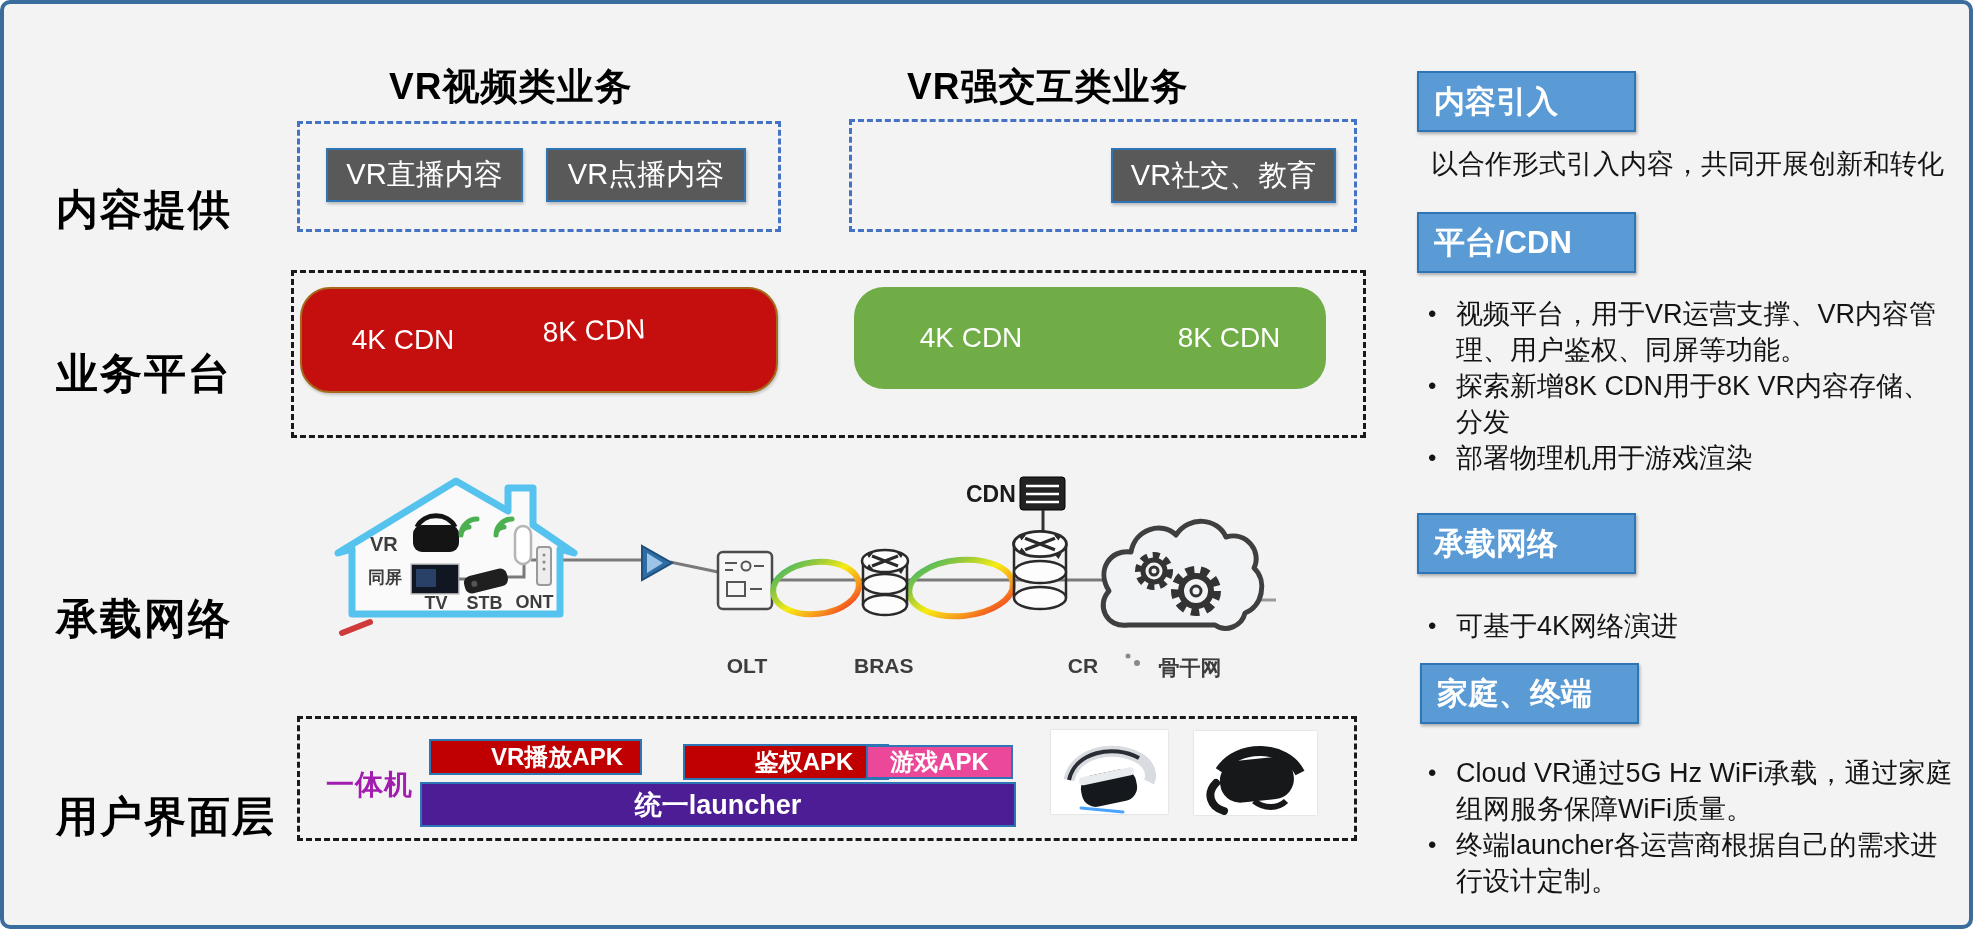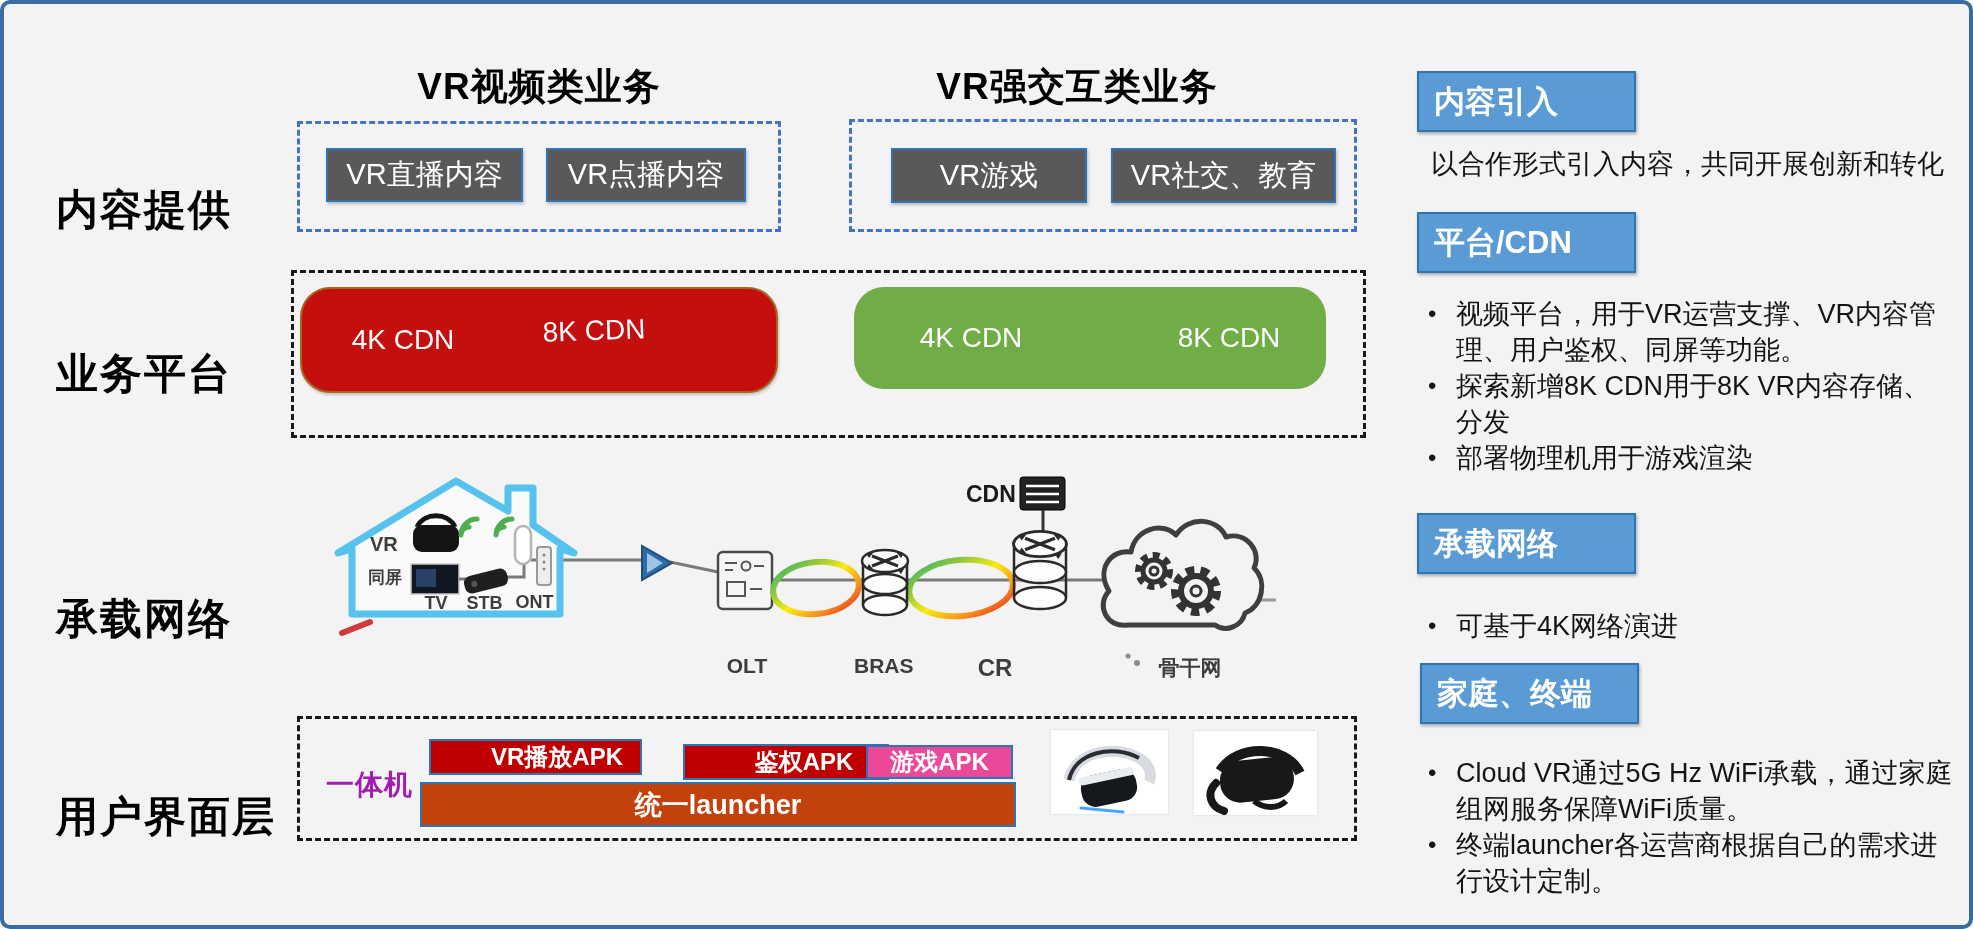--- a/index.html
+++ b/index.html
@@ -1,36 +1,36 @@
 <!DOCTYPE html>
 <html><head>
 <meta charset="utf-8">
 <style>
   html,body{margin:0;padding:0;background:#ffffff;}
   body{width:1973px;height:929px;font-family:"Liberation Sans",sans-serif;}
   .slide{position:relative;width:1973px;height:929px;box-sizing:border-box;
          background:#f3f3f4;border:4px solid #3A6D9E;border-radius:10px;overflow:hidden;}
   .abs{position:absolute;}
-  .hdr{position:absolute;font-size:37px;font-weight:bold;color:#000;text-align:center;letter-spacing:1px;}
+  .hdr{position:absolute;font-size:37px;font-weight:bold;color:#000;text-align:left;letter-spacing:1px;}
   .row-lbl{position:absolute;left:52px;font-size:42px;font-weight:bold;color:#000;letter-spacing:2px;white-space:nowrap;margin-top:36px;}
   .dash-blue{position:absolute;border:3px dashed #4472C4;background:transparent;}
   .dash-black{position:absolute;border:3px dashed #1a1a1a;background:transparent;}
   .gbox{position:absolute;background:#595959;border:2px solid #2E75B6;color:#fff;
         display:flex;align-items:center;justify-content:center;font-size:29px;white-space:nowrap;
         box-shadow:1px 2px 3px rgba(0,0,0,.25);}
   .pill{position:absolute;border-radius:30px;color:#fff;font-size:28px;}
   .pill span{position:absolute;top:0;height:100%;display:flex;align-items:center;justify-content:center;white-space:nowrap;}
   .pill-red{background:#C40F0E;border:2px solid #a5691c;box-shadow:1px 2px 3px rgba(0,0,0,.2);}
   .pill-green{background:#70AD47;}
   .net-lbl{position:absolute;font-weight:bold;color:#3d3d3d;text-align:center;white-space:nowrap;}
   .apk{position:absolute;border:2px solid #2E75B6;color:#fff;font-weight:bold;font-size:24px;
        display:flex;align-items:center;justify-content:center;white-space:nowrap;}
   .apk-red{background:#C00000;}
   .apk-green{background:#ec4899;}
-  .launcher{position:absolute;background:#c2410c;border:2px solid #2E75B6;color:#fff;font-weight:bold;
+  .launcher{position:absolute;background:#4c1d95;border:2px solid #2E75B6;color:#fff;font-weight:bold;
             font-size:27px;display:flex;align-items:center;justify-content:center;}
   .photo{position:absolute;background:#ffffff;box-shadow:0 0 2px rgba(0,0,0,.15);}
   .blue-tag{position:absolute;left:1413px;width:200px;height:57px;background:#5B9BD5;border:2px solid #2E75B6;
             color:#fff;font-size:31px;font-weight:bold;display:flex;align-items:center;padding-left:15px;
             box-sizing:content-box;box-shadow:1px 2px 3px rgba(0,0,0,.3);white-space:nowrap;}
   .side-para{position:absolute;left:1427px;width:525px;font-size:27px;color:#141414;line-height:34px;}
   .side-list{position:absolute;left:1424px;width:525px;font-size:27px;color:#141414;}
   .brow{display:flex;line-height:36px;}
   .brow::before{content:"•";flex:0 0 28px;font-size:24px;}
   .brow .bt{flex:1;}
@@ -47,21 +47,20 @@
   <div class="row-lbl" style="top:142px;">内容提供</div>
   <div class="row-lbl" style="top:306px;">业务平台</div>
   <div class="row-lbl" style="top:551px;">承载网络</div>
   <div class="row-lbl" style="top:749px;">用户界面层</div>
 
   <div class="dash-blue" style="left:293px;top:117px;width:478px;height:105px;"></div>
   <div class="gbox" style="left:322px;top:144px;width:193px;height:50px;">VR直播内容</div>
   <div class="gbox" style="left:542px;top:144px;width:196px;height:50px;">VR点播内容</div>
 
   <div class="dash-blue" style="left:845px;top:115px;width:502px;height:107px;"></div>
-  <div class="gbox" style="left:887px;top:144px;width:192px;height:51px;">VR游戏</div>
   <div class="gbox" style="left:1107px;top:144px;width:221px;height:51px;">VR社交、教育</div>
 
   <div class="dash-black" style="left:287px;top:266px;width:1069px;height:162px;"></div>
   <div class="pill pill-red" style="left:296px;top:283px;width:474px;height:102px;">
     <span style="left:36px;width:130px;">4K CDN</span>
     <span style="left:224px;width:136px;transform:translateY(-9px) rotate(-2deg);">8K CDN</span>
   </div>
   <div class="pill pill-green" style="left:850px;top:283px;width:472px;height:102px;">
     <span style="left:52px;width:130px;">4K CDN</span>
     <span style="left:310px;width:130px;">8K CDN</span>
@@ -158,21 +157,21 @@
       <circle cx="1133" cy="659" r="3" fill="#8a8a8a"></circle>
   </svg>
 
   <div class="net-lbl" style="left:366px;top:529px;font-size:20px;">VR</div>
   <div class="net-lbl" style="left:364px;top:562px;font-size:17px;">同屏</div>
   <div class="net-lbl" style="left:412px;top:589px;width:40px;font-size:18px;">TV</div>
   <div class="net-lbl" style="left:458px;top:589px;width:45px;font-size:18px;">STB</div>
   <div class="net-lbl" style="left:508px;top:588px;width:45px;font-size:18px;">ONT</div>
   <div class="net-lbl" style="left:717px;top:650px;width:52px;font-size:21px;">OLT</div>
   <div class="net-lbl" style="left:850px;top:650px;width:58px;font-size:21px;">BRAS</div>
-  <div class="net-lbl" style="left:972px;top:650px;width:38px;font-size:24px;">CR</div>
+  <div class="net-lbl" style="left:1060px;top:650px;width:38px;font-size:21px;">CR</div>
   <div class="net-lbl" style="left:962px;top:477px;font-size:23px;color:#1a1a1a;">CDN</div>
   <div class="net-lbl" style="left:1150px;top:650px;width:72px;font-size:21px;">骨干网</div>
 
   <div class="dash-black" style="left:293px;top:712px;width:1054px;height:119px;"></div>
   <div class="device-lbl" style="left:322px;top:762px;">一体机</div>
   <div class="apk apk-red" style="left:425px;top:735px;width:166px;height:32px;padding-left:43px;">VR播放APK</div>
   <div class="apk apk-red" style="left:679px;top:740px;width:166px;height:32px;padding-left:36px;">鉴权APK</div>
   <div class="apk apk-green" style="left:862px;top:741px;width:143px;height:30px;">游戏APK</div>
   <div class="launcher" style="left:416px;top:778px;width:592px;height:41px;">统一launcher</div>
 

